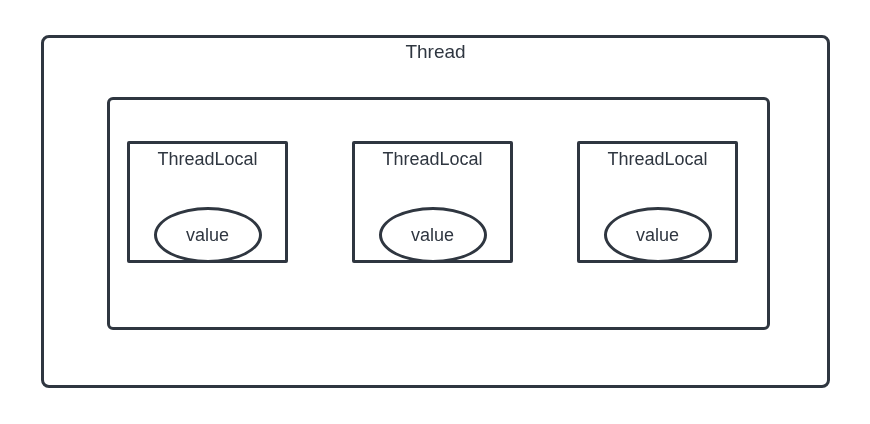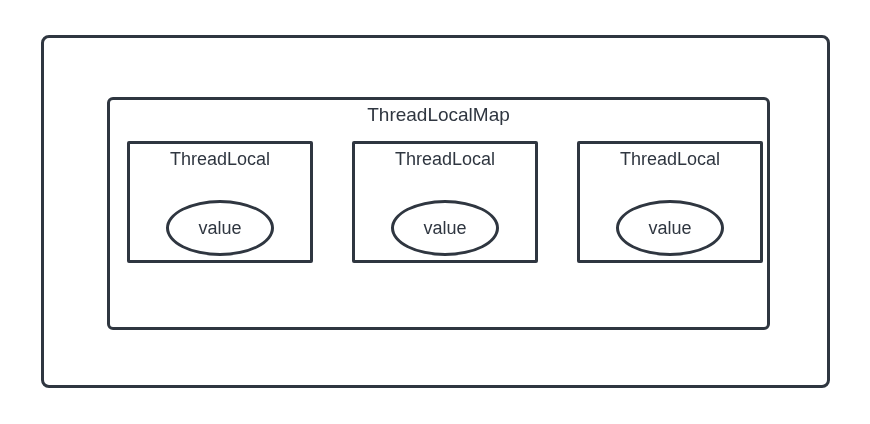--- a/index.html
+++ b/index.html
@@ -45,37 +45,37 @@
   .map-title {
     position: absolute;
     top: 3px; left: 0; right: 0;
     text-align: center;
     font-size: 19px;
     line-height: 24px;
   }
   .local-box {
     position: absolute;
     top: 41px;
-    width: 186px; height: 122px;
+    width: 161px; height: 122px;
     border: 3px solid var(--line);
     border-radius: 2px;
     background: #fff;
   }
   .local-1 { left: 17px; }
   .local-2 { left: 242px; }
   .local-3 { left: 467px; }
   .local-title {
     margin-top: 4px;
     text-align: center;
     font-size: 18px;
     line-height: 22px;
   }
   .value-ellipse {
     position: absolute;
-    left: 50%; top: 56px;
+    left: 50%; top: 63px;
     transform: translateX(-50%);
     width: 108px; height: 56px;
     border: 3px solid var(--line);
     border-radius: 50%;
     display: flex;
     align-items: center;
     justify-content: center;
     background: #fff;
   }
   .value-label {
@@ -90,23 +90,23 @@
     letter-spacing: 0.3px;
     white-space: nowrap;
   }
 </style>
 </head>
 <body>
 
 <div class="canvas">
 
   <div class="thread-box">
+    <div class="thread-title">Thread</div>
 
     <div class="map-box">
-      <div class="map-title">ThreadLocalMap</div>
 
       <div class="local-box local-1">
         <div class="local-title">ThreadLocal</div>
         <div class="value-ellipse">
           <span class="value-label">value</span>
         </div>
       </div>
 
       <div class="local-box local-2">
         <div class="local-title">ThreadLocal</div>

